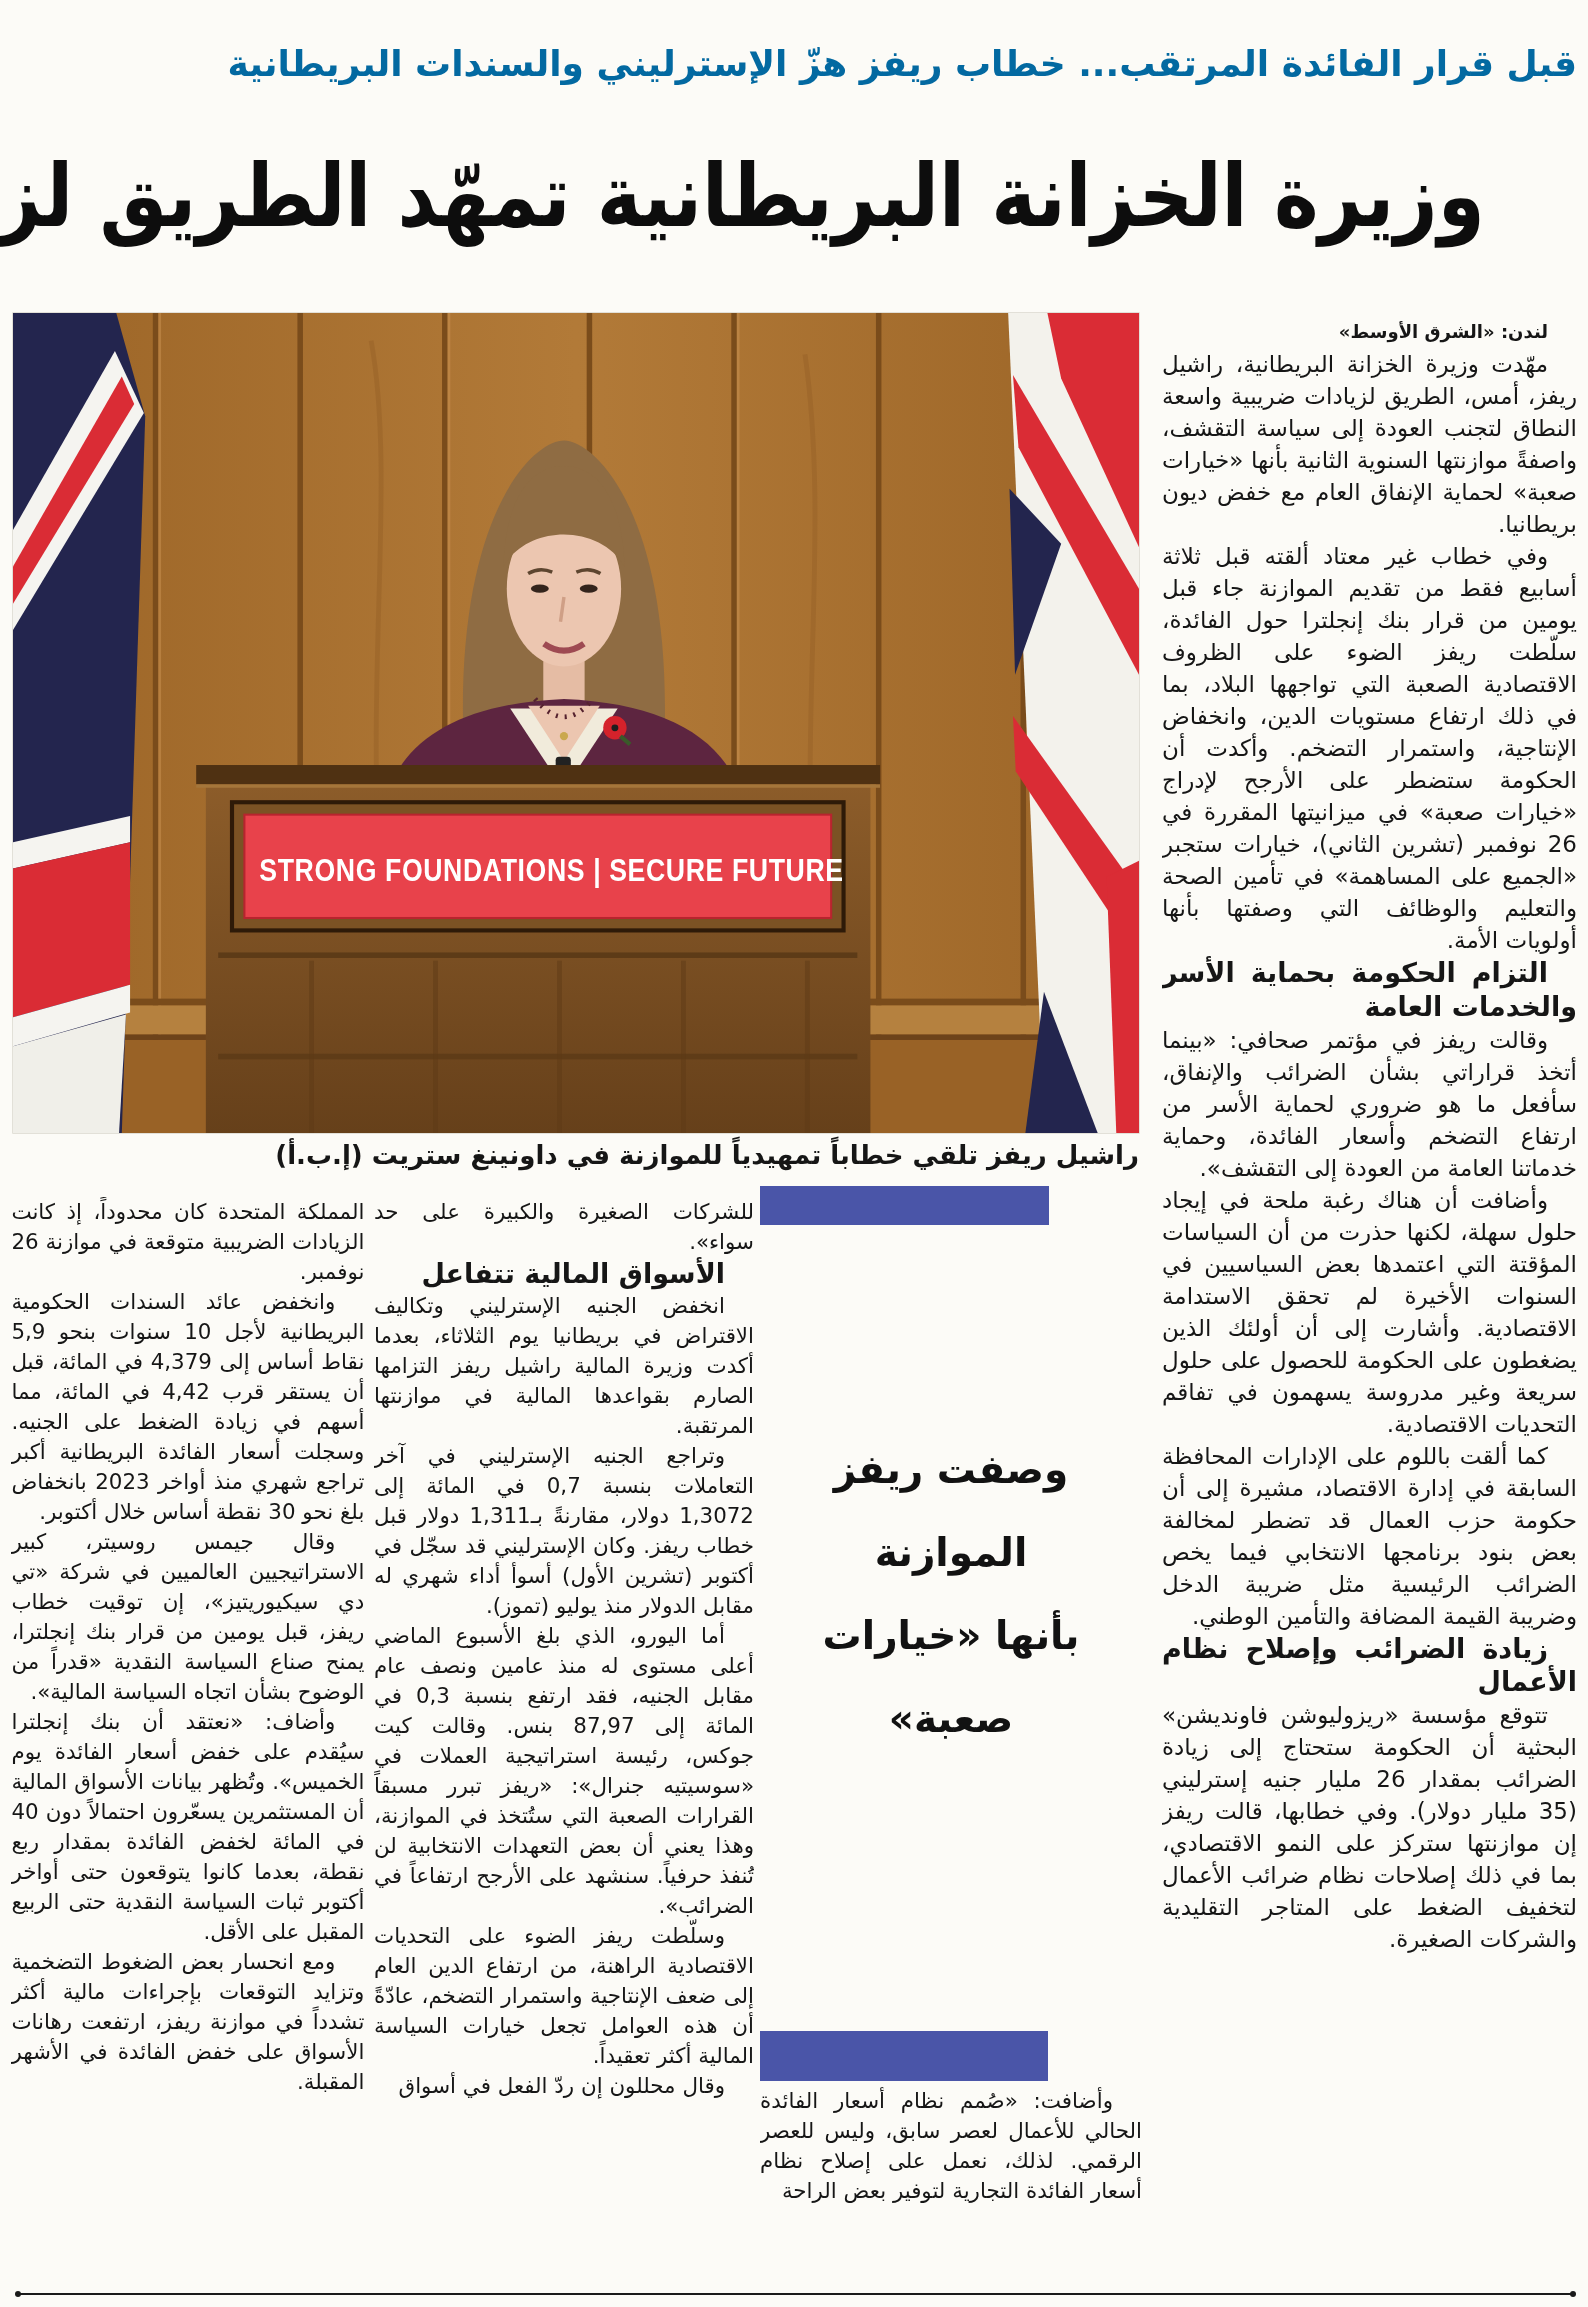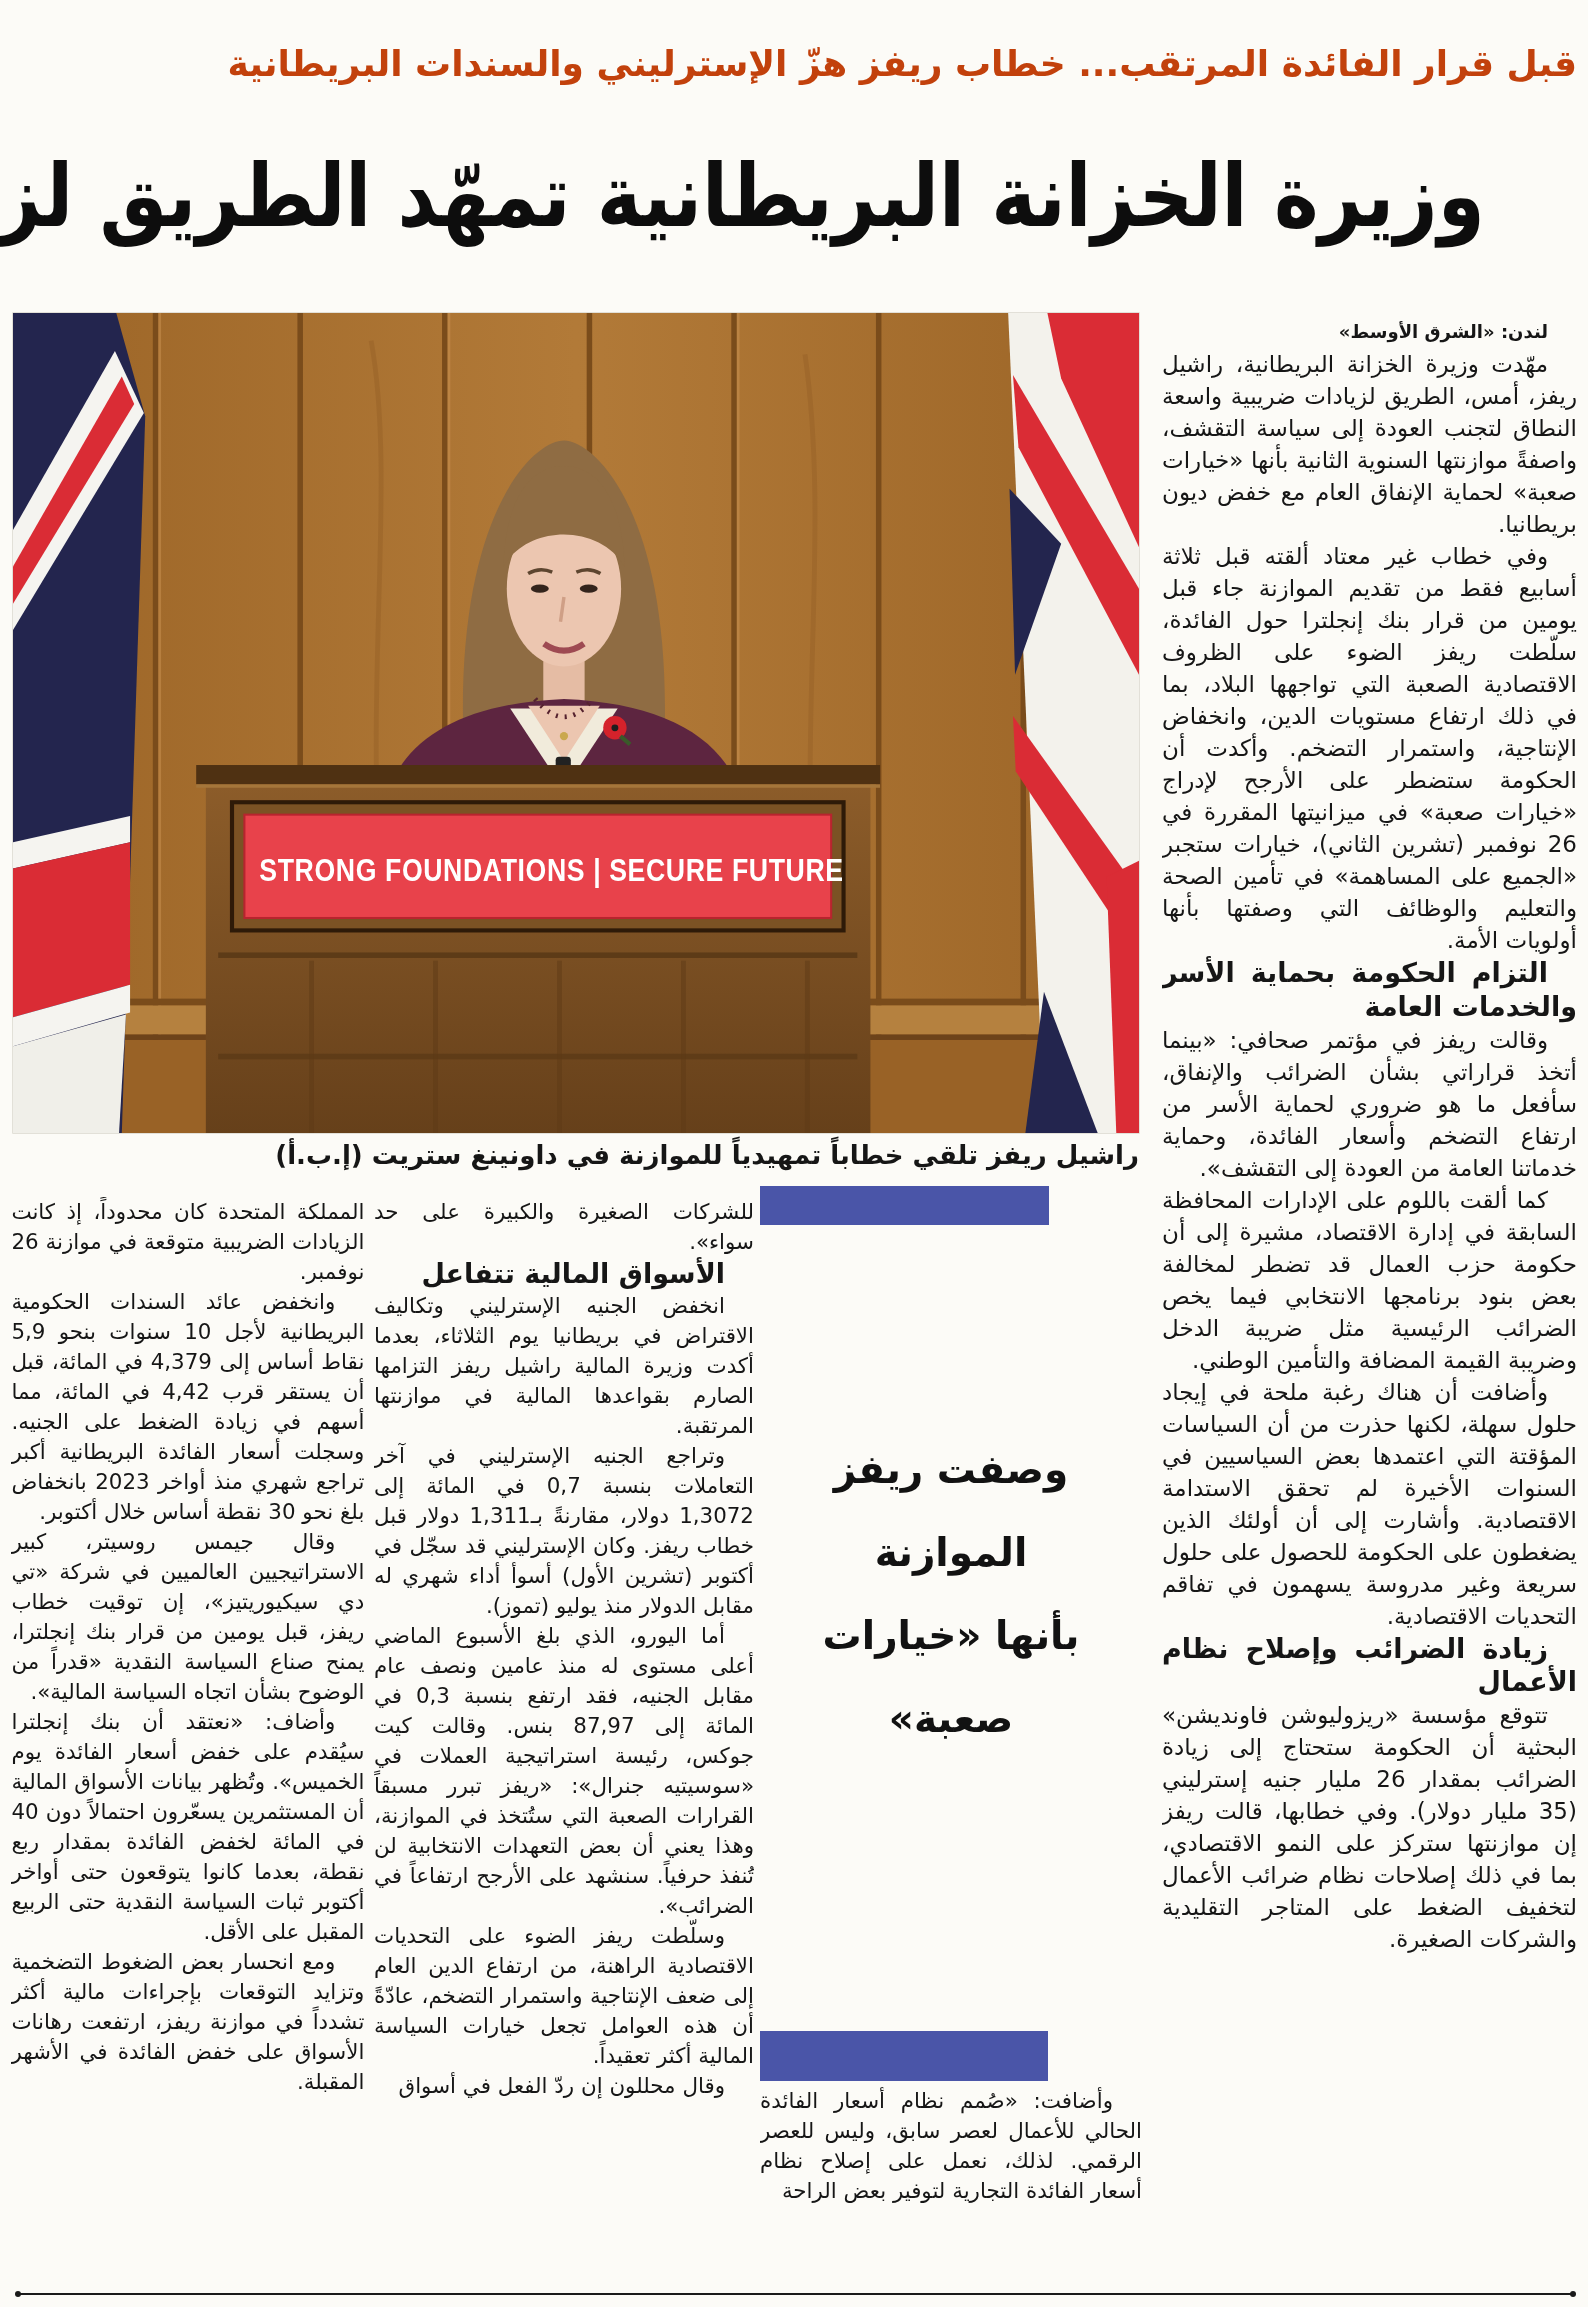--- a/index.html
+++ b/index.html
@@ -12,21 +12,21 @@
     font-family:"DejaVu Sans",sans-serif;
     color:#161616;
     direction:rtl;
   }
   
   .kicker{
     position:absolute;top:43px;right:11px;left:11px;
     text-align:right;
     font-size:36px;font-weight:bold;
     white-space:nowrap;
-    color:#c2410c;
+    color:#0369a1;
   }
   .headline{
     position:absolute;top:127px;right:0;left:0;
     text-align:center;
     font-size:87px;font-weight:bold;line-height:1.6;
     white-space:nowrap;
     transform:scaleX(.87);transform-origin:center top;
     color:#0d0d0d;
     margin:0;
   }
@@ -190,22 +190,22 @@
   </div>
 
   <div class="caption">راشيل ريفز تلقي خطاباً تمهيدياً للموازنة في داونينغ ستريت (إ.ب.أ)</div>
 
   <div class="col col1 body-lg">
     <p class="byline">لندن: «الشرق الأوسط»</p>
     <p>مهّدت وزيرة الخزانة البريطانية، راشيل ريفز، أمس، الطريق لزيادات ضريبية واسعة النطاق لتجنب العودة إلى سياسة التقشف، واصفةً موازنتها السنوية الثانية بأنها «خيارات صعبة» لحماية الإنفاق العام مع خفض ديون بريطانيا.</p>
     <p>وفي خطاب غير معتاد ألقته قبل ثلاثة أسابيع فقط من تقديم الموازنة جاء قبل يومين من قرار بنك إنجلترا حول الفائدة، سلّطت ريفز الضوء على الظروف الاقتصادية الصعبة التي تواجهها البلاد، بما في ذلك ارتفاع مستويات الدين، وانخفاض الإنتاجية، واستمرار التضخم. وأكدت أن الحكومة ستضطر على الأرجح لإدراج «خيارات صعبة» في ميزانيتها المقررة في 26 نوفمبر (تشرين الثاني)، خيارات ستجبر «الجميع على المساهمة» في تأمين الصحة والتعليم والوظائف التي وصفتها بأنها أولويات الأمة.</p>
     <p class="subhead">التزام الحكومة بحماية الأسر والخدمات العامة</p>
     <p>وقالت ريفز في مؤتمر صحافي: «بينما أتخذ قراراتي بشأن الضرائب والإنفاق، سأفعل ما هو ضروري لحماية الأسر من ارتفاع التضخم وأسعار الفائدة، وحماية خدماتنا العامة من العودة إلى التقشف».</p>
+    <p>وأضافت أن هناك رغبة ملحة في إيجاد حلول سهلة، لكنها حذرت من أن السياسات المؤقتة التي اعتمدها بعض السياسيين في السنوات الأخيرة لم تحقق الاستدامة الاقتصادية. وأشارت إلى أن أولئك الذين يضغطون على الحكومة للحصول على حلول سريعة وغير مدروسة يسهمون في تفاقم التحديات الاقتصادية.</p>
     <p>كما ألقت باللوم على الإدارات المحافظة السابقة في إدارة الاقتصاد، مشيرة إلى أن حكومة حزب العمال قد تضطر لمخالفة بعض بنود برنامجها الانتخابي فيما يخص الضرائب الرئيسية مثل ضريبة الدخل وضريبة القيمة المضافة والتأمين الوطني.</p>
-    <p>وأضافت أن هناك رغبة ملحة في إيجاد حلول سهلة، لكنها حذرت من أن السياسات المؤقتة التي اعتمدها بعض السياسيين في السنوات الأخيرة لم تحقق الاستدامة الاقتصادية. وأشارت إلى أن أولئك الذين يضغطون على الحكومة للحصول على حلول سريعة وغير مدروسة يسهمون في تفاقم التحديات الاقتصادية.</p>
     <p class="subhead">زيادة الضرائب وإصلاح نظام الأعمال</p>
     <p>تتوقع مؤسسة «ريزوليوشن فاونديشن» البحثية أن الحكومة ستحتاج إلى زيادة الضرائب بمقدار 26 مليار جنيه إسترليني (35 مليار دولار). وفي خطابها، قالت ريفز إن موازنتها ستركز على النمو الاقتصادي، بما في ذلك إصلاحات نظام ضرائب الأعمال لتخفيف الضغط على المتاجر التقليدية والشركات الصغيرة.</p>
   </div>
 
   <div class="col col2 body-sm">
     <div class="hbar top"></div>
     <div class="pullquote">
       <div>وصفت ريفز الموازنة</div>
       <div>بأنها «خيارات صعبة»</div>
     </div>

